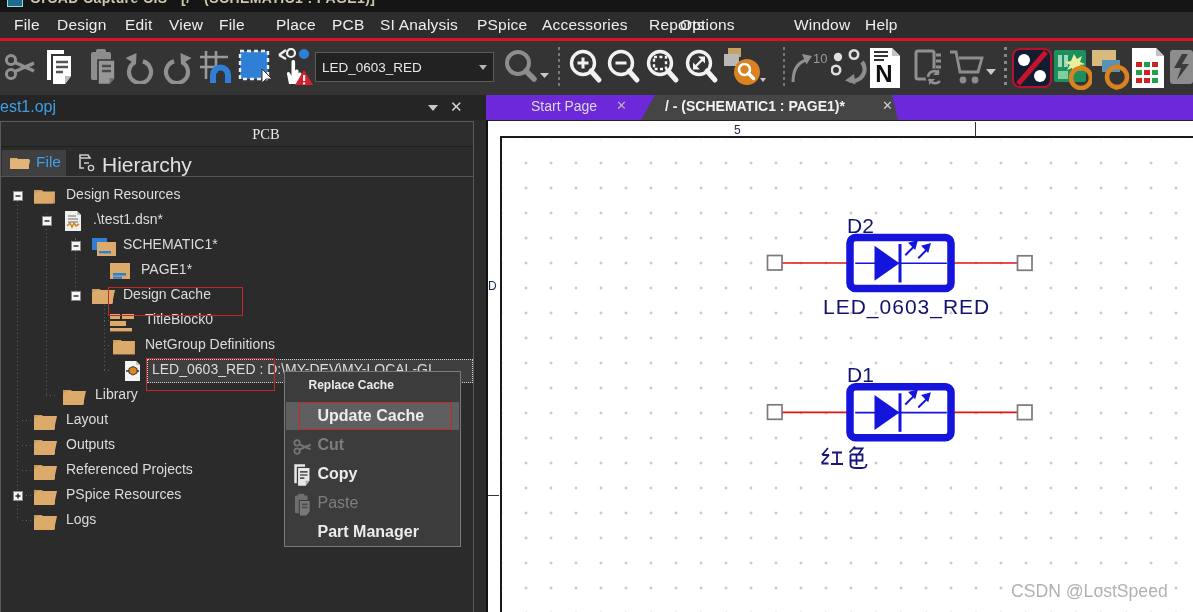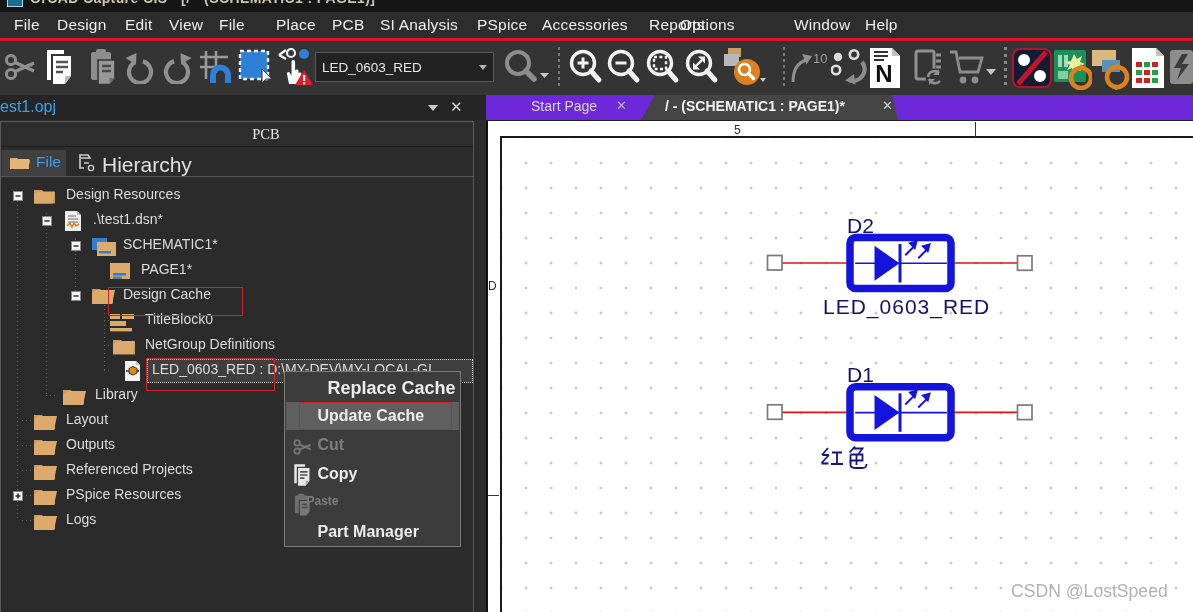--- a/index.html
+++ b/index.html
@@ -429,21 +429,21 @@
   <text x="1011" y="597" font-size="17.6" fill="#b2b2b2" font-family="'Liberation Sans',sans-serif">CSDN @LostSpeed</text>
  </svg>
 </div>
 
 <div class="a" style="left:108px;top:287px;width:135px;height:29px;border:1.7px solid #c62828;z-index:70"></div>
 <div class="a" style="left:146px;top:358px;width:129px;height:33px;border:1.7px solid #c62828;z-index:70"></div>
 
 <div class="a" style="left:283.5px;top:371px;width:177px;height:176px;background:#3c3c3c;border:1px solid #7a7a7a;z-index:60">
   <div class="a" style="left:1px;top:29.5px;width:173px;height:28.5px;background:#5f5f5f"></div>
   <div class="a" style="left:14px;top:29.5px;width:153px;height:28px;border:1.7px solid #c62828"></div>
-  <div class="a" style="left:43px;top:6px;font-size:18px;font-weight:600;color:#ececec">Replace Cache</div>
+  <div class="a" style="left:24px;top:6px;font-size:12px;font-weight:600;color:#ececec">Replace Cache</div>
   <div class="a" style="left:33px;top:35px;font-size:16px;font-weight:600;color:#ececec">Update Cache</div>
   <svg class="a" style="left:7px;top:65px" width="22" height="20" viewBox="0 0 34 34">
       <circle cx="7" cy="10" r="4.6" fill="none" stroke="#757575" stroke-width="3"></circle>
       <circle cx="7" cy="24" r="4.6" fill="none" stroke="#757575" stroke-width="3"></circle>
       <path d="M10 12 L30 21 M10 22 L30 13" stroke="#757575" stroke-width="3.4"></path>
       <path d="M20 15.5 l10 -3 l-2 4 z" fill="#757575"></path>
     </svg>
   <div class="a" style="left:33px;top:64px;font-size:16px;font-weight:600;color:#7d7d7d">Cut</div>
   <svg class="a" style="left:8px;top:91px" width="19" height="24" viewBox="0 0 30 38">
       <path d="M2 2 h17 v4 h-13 v26 h-4 z" fill="#e8e8e8"></path>
@@ -451,15 +451,15 @@
       <path d="M11 14 h12 M11 19 h12 M11 24 h7" stroke="#555" stroke-width="2.6"></path>
       <path d="M26 28 l-6 8 v-8 z" fill="#aaa"></path>
     </svg>
   <div class="a" style="left:33px;top:93px;font-size:16px;font-weight:700;color:#ececec">Copy</div>
   <svg class="a" style="left:8px;top:121px" width="19" height="24" viewBox="0 0 30 38">
       <rect x="3" y="4" width="20" height="28" rx="2" fill="#6e6e6e"></rect>
       <rect x="8" y="1" width="10" height="6" rx="2" fill="#6e6e6e"></rect>
       <path d="M10 12 h17 v18 l-5.5 6.5 h-11.5 z" fill="#787878" stroke="#3c3c3c" stroke-width="1.6"></path>
       <path d="M14 18 h9 M14 23 h9" stroke="#4a4a4a" stroke-width="2.4"></path>
     </svg>
-  <div class="a" style="left:22px;top:122px;font-size:12px;font-weight:700;color:#7d7d7d">Paste</div>
+  <div class="a" style="left:33px;top:122px;font-size:16px;font-weight:400;color:#7d7d7d">Paste</div>
   <div class="a" style="left:33px;top:151px;font-size:16px;font-weight:600;color:#ececec">Part Manager</div>
 </div>
 
 </body></html>

